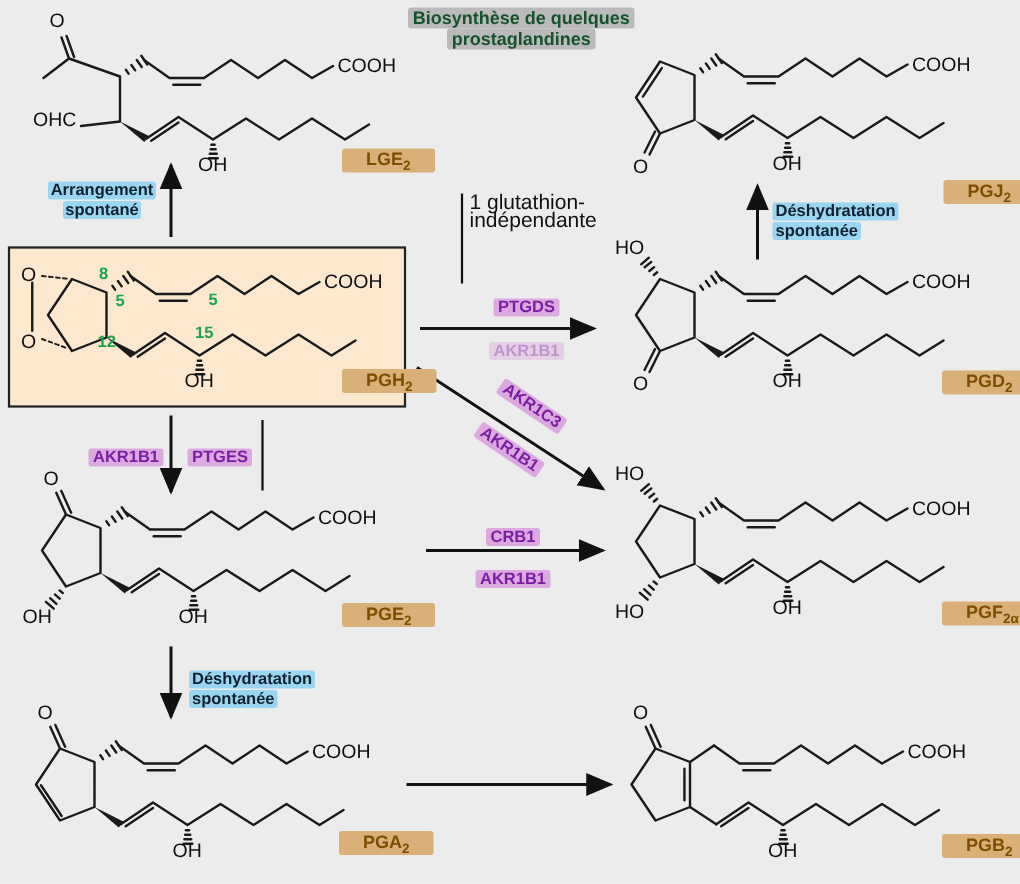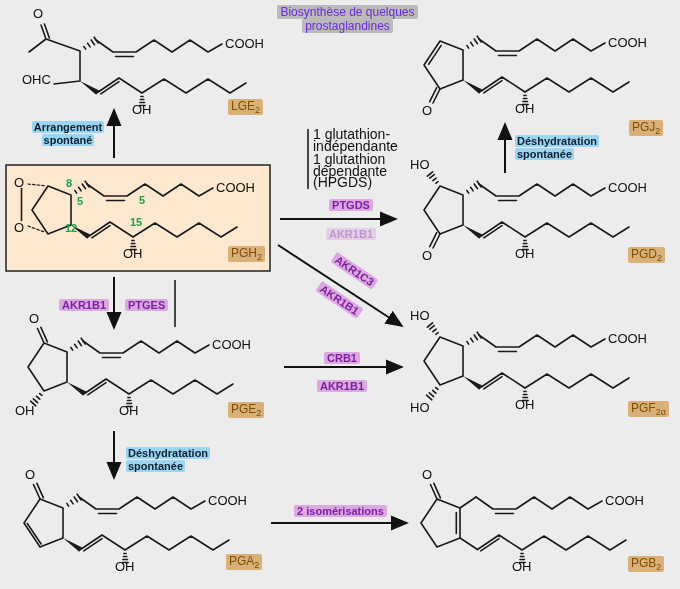--- a/index.html
+++ b/index.html
@@ -11,30 +11,30 @@
   }
   #mol-svg{position:absolute;left:0;top:0;}
   .mol{stroke:var(--bond,#1a1a1a);stroke-width:1.6;fill:none;stroke-linecap:round;stroke-linejoin:round;}
   .mol .thin{stroke-width:1.25;}
   .arrow{stroke:#111;stroke-width:2;fill:none;}
   .nbar{stroke:#111;stroke-width:1.5;}
   .pgh2box{fill:var(--box_bg,#fce8cf);stroke:var(--box_border,#222);stroke-width:1.5;}
   .lbl{position:absolute;white-space:nowrap;}
   .atom{font-size:13px;color:#111;}
   .cnum{font-size:11px;font-weight:700;color:var(--green_number,#1aa34a);}
-  .tag{font-size:12px;font-weight:400;color:var(--tag_text,#7d4e00);background:var(--tag_bg,#d9b077);padding:0 3px;border-radius:2px;}
+  .tag{font-size:12px;font-weight:700;color:var(--tag_text,#7d4e00);background:var(--tag_bg,#d9b077);padding:0 16px;border-radius:2px;}
   .tag sub{font-size:9px;}
   .enzyme{font-size:11px;font-weight:700;color:var(--enzyme_text,#7b1fa2);background:var(--enzyme_bg,#dba9e0);padding:0 3px;border-radius:2px;display:inline-block;}
   .faded{opacity:.42;}
   .rot{transform:rotate(34deg);}
   .blue{font-size:11px;font-weight:700;color:var(--blue_text,#102030);background:var(--blue_bg,#9ad6f2);padding:0 2px;border-radius:2px;display:inline-block;line-height:12px;}
   .bluebox{line-height:12px;}
   .note{font-size:14px;line-height:11.5px;color:#111;}
   .center{text-align:center;}
-  #title{font-size:12px;font-weight:400;line-height:14px;color:#6d28d9;}
+  #title{font-size:12px;font-weight:700;line-height:14px;color:#14532d;}
   #title span{background:var(--title_bg,#bbbbbb);padding:0 3px;border-radius:2px;display:inline-block;}
 </style>
 </head>
 <body>
 
 <div id="canvas">
 
   <svg id="mol-svg" width="680" height="589" viewBox="0 0 680 589" xmlns="http://www.w3.org/2000/svg">
     <defs>
       <marker id="ah" viewBox="0 0 10 8" refX="8.5" refY="4" markerWidth="9.5" markerHeight="8.5" orient="auto">
@@ -208,25 +208,20 @@
 
   <div class="lbl center bluebox" style="left:28px;top:120px;width:80px;">
     <span class="blue">Arrangement</span><br>
     <span class="blue">spontané</span>
   </div>
 
   <div class="lbl note" style="left:313px;top:129px;">
     <div>1 glutathion-</div>
     <div>indépendante</div>
   </div>
-  <div class="lbl note" style="left:313px;top:154px;">
-    <div>1 glutathion</div>
-    <div>dépendante</div>
-    <div>(HPGDS)</div>
-  </div>
   <div class="lbl center" style="left:310px;top:195px;width:82px;">
     <span class="enzyme">PTGDS</span>
   </div>
   <div class="lbl center" style="left:310px;top:224px;width:82px;">
     <span class="enzyme faded">AKR1B1</span>
   </div>
 
   <div class="lbl rot" style="left:330px;top:261px;">
     <span class="enzyme">AKR1C3</span>
   </div>
@@ -246,22 +241,19 @@
   </div>
   <div class="lbl center" style="left:308px;top:376px;width:68px;">
     <span class="enzyme">AKR1B1</span>
   </div>
 
   <div class="lbl bluebox" style="left:126px;top:446px;">
     <span class="blue">Déshydratation</span><br>
     <span class="blue">spontanée</span>
   </div>
 
-  <div class="lbl center" style="left:283px;top:501px;width:115px;">
-    <span class="enzyme">2 isomérisations</span>
-  </div>
 
   <div class="lbl bluebox" style="left:515px;top:134px;">
     <span class="blue">Déshydratation</span><br>
     <span class="blue">spontanée</span>
   </div>
 
 </div>
 
 </body></html>

